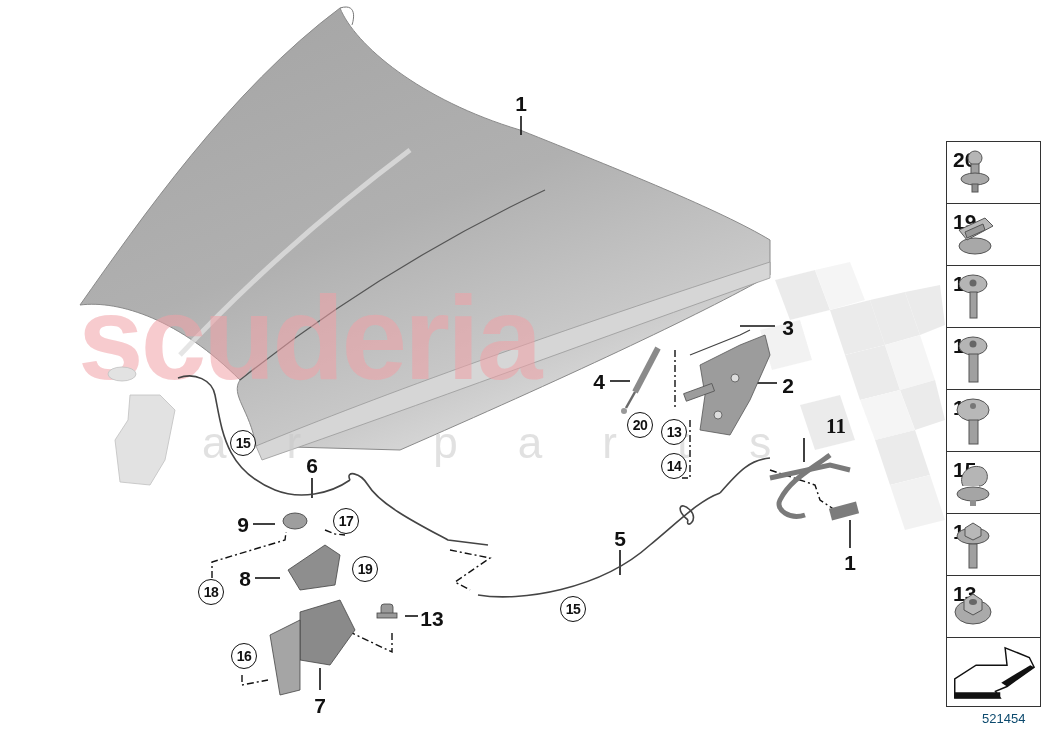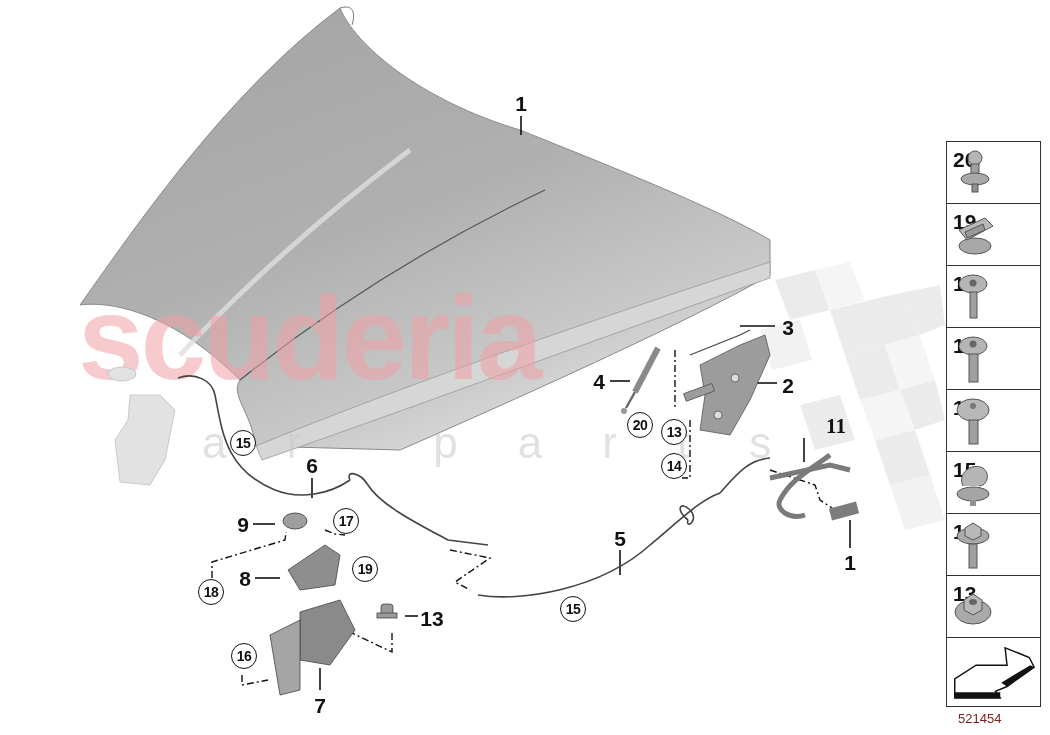--- a/index.html
+++ b/index.html
@@ -16,21 +16,21 @@
   .wm { position: absolute; color: rgba(240,160,165,0.55); font-weight: bold;
         font-family: "Liberation Sans", sans-serif; }
   .wm2 { position: absolute; color: rgba(200,200,200,0.55); font-size: 44px;
          font-family: "Liberation Sans", sans-serif; letter-spacing: 60px; }
   #legend { position: absolute; left: 946px; top: 141px; width: 95px; }
   .lcell { position: relative; width: 95px; height: 62px; border: 1.5px solid #333;
            border-bottom: none; box-sizing: border-box; background: #fff; }
   .lcell:last-child { border-bottom: 1.5px solid #333; }
   .lnum { position: absolute; left: 6px; top: 6px; font-weight: bold; font-size: 21px; color: #111; }
   .lsvg { position: absolute; right: 4px; top: 4px; width: 52px; height: 56px; }
-  #docnum { position: absolute; left: 958px; top: 711px; font-size: 13px; color: #7f1d1d; }
+  #docnum { position: absolute; left: 982px; top: 711px; font-size: 13px; color: #0c4a6e; }
 </style>
 </head>
 <body>
 
 <div id="stage">
 
   <svg width="1050" height="735">
     <g fill="#e8e8e8" opacity="0.85">
       <polygon points="775,280 815,270 830,310 790,320"></polygon>
       <polygon points="830,310 870,300 885,345 845,355"></polygon>

